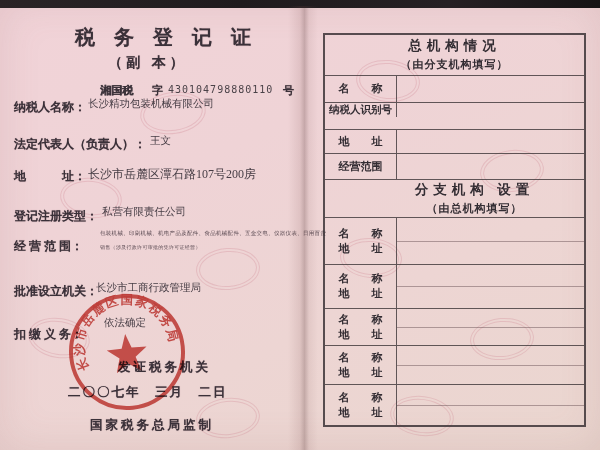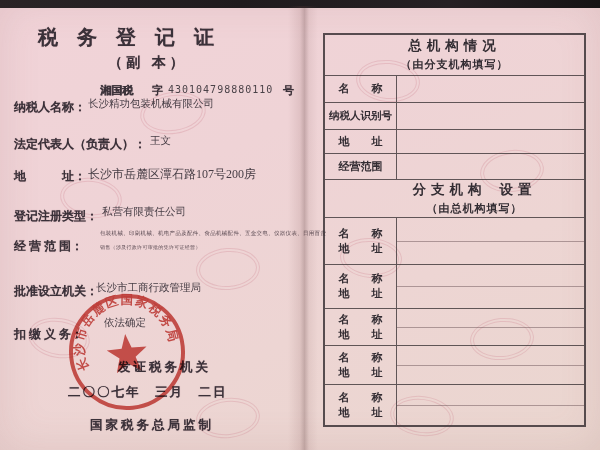--- a/index.html
+++ b/index.html
@@ -8,41 +8,41 @@
   #photo{position:absolute;inset:0;width:600px;height:450px;
        background:linear-gradient(155deg,#f1d3d8 0%,#efd3d6 35%,#edd5d3 65%,#ead6cf 100%);
        box-shadow:inset 0 0 40px rgba(150,100,100,0.15);}
   .topstrip{position:absolute;left:0;top:0;width:600px;height:8px;
        background:linear-gradient(90deg,#2a2426 0%,#1f1b1d 40%,#262023 75%,#151314 100%);}
   .fold{position:absolute;left:288px;top:6px;width:30px;height:444px;
        background:linear-gradient(90deg,rgba(120,80,80,0) 0%,rgba(130,85,85,0.14) 40%,rgba(90,55,55,0.28) 55%,rgba(130,90,90,0.10) 70%,rgba(120,80,80,0) 100%);}
   .wm{position:absolute;border:4px double rgba(205,125,140,0.28);border-radius:50%;}
   
   .ink{color:#3a3139;text-shadow:0 0 0.7px rgba(80,50,60,0.55);}
-  .ltitle{position:absolute;left:38px;top:24px;width:220px;text-align:left;
+  .ltitle{position:absolute;left:38px;top:24px;width:220px;text-align:right;
        font-size:20px;font-weight:bold;letter-spacing:7px;}
   .lsub{position:absolute;left:38px;top:54px;width:220px;text-align:center;
        font-size:14px;font-weight:bold;letter-spacing:4px;}
   .serial{position:absolute;top:83px;font-size:11px;font-weight:bold;}
   .snum{font-family:"DejaVu Sans Mono","Liberation Mono",monospace;font-weight:normal;
        font-size:10px;letter-spacing:1px;color:#4a4248;}
   .flabel{position:absolute;left:14px;font-size:12px;font-weight:bold;white-space:nowrap;}
   .fvalue{position:absolute;font-size:10.5px;white-space:nowrap;color:#453c44;}
   .scope{font-size:5.5px;letter-spacing:0.3px;color:#5c4c54;filter:blur(0.3px);}
   .scope2{font-size:5px;}
   .issuer{position:absolute;left:118px;top:359px;font-size:12.5px;font-weight:bold;letter-spacing:3px;}
   .ldate{position:absolute;left:68px;top:384px;font-size:12.5px;font-weight:bold;letter-spacing:2px;}
   .lfooter{position:absolute;left:90px;top:417px;font-size:12.5px;font-weight:bold;letter-spacing:3px;}
   .seal{position:absolute;left:65px;top:290px;width:124px;height:124px;
        mix-blend-mode:multiply;opacity:0.88;transform:rotate(-6deg);}
   
   .rtable{position:absolute;left:323px;top:33px;width:263px;height:394px;
        border:2px solid rgba(60,52,55,0.85);box-sizing:border-box;
        display:flex;flex-direction:column;color:#332d33;}
-  .tr{display:flex;box-sizing:border-box;border-top:1.5px solid rgba(60,52,55,0.8);position:relative;font-family:Liberation Mono, monospace;}
+  .tr{display:flex;box-sizing:border-box;border-top:1.5px solid rgba(60,52,55,0.8);position:relative;}
   .tr:first-child{border-top:none;}
   .thead{flex-direction:column;align-items:center;justify-content:center;}
   .h-title{font-size:13.5px;font-weight:bold;letter-spacing:5px;}
   .h-sub{font-size:11px;font-weight:bold;letter-spacing:1px;margin-top:2px;}
   .tl{width:72px;box-sizing:border-box;border-right:1.5px solid rgba(60,52,55,0.8);
       display:flex;flex-direction:column;align-items:center;justify-content:center;
       font-size:11px;font-weight:bold;text-align:right;}
   .tv{flex:1;position:relative;}
   .midline{position:absolute;left:0;right:0;top:50%;border-top:1px solid rgba(95,70,75,0.45);}
 </style>
@@ -126,21 +126,21 @@
 
   <div class="rtable">
     <div class="tr thead" style="height:40px;">
       <div class="h-title">总机构情况</div>
       <div class="h-sub">（由分支机构填写）</div>
     </div>
     <div class="tr" style="height:27px;">
       <div class="tl">名　　称</div>
       <div class="tv"></div>
     </div>
-    <div class="tr" style="height:27px;">
+    <div class="tr" style="height:27px;flex-direction:column;">
       <div class="tl" style="font-size:10.5px;">纳税人识别号</div>
       <div class="tv"></div>
     </div>
     <div class="tr" style="height:25px;">
       <div class="tl">地　　址</div>
       <div class="tv"></div>
     </div>
     <div class="tr" style="height:26px;gap:45px;">
       <div class="tl">经营范围</div>
       <div class="tv"></div>

